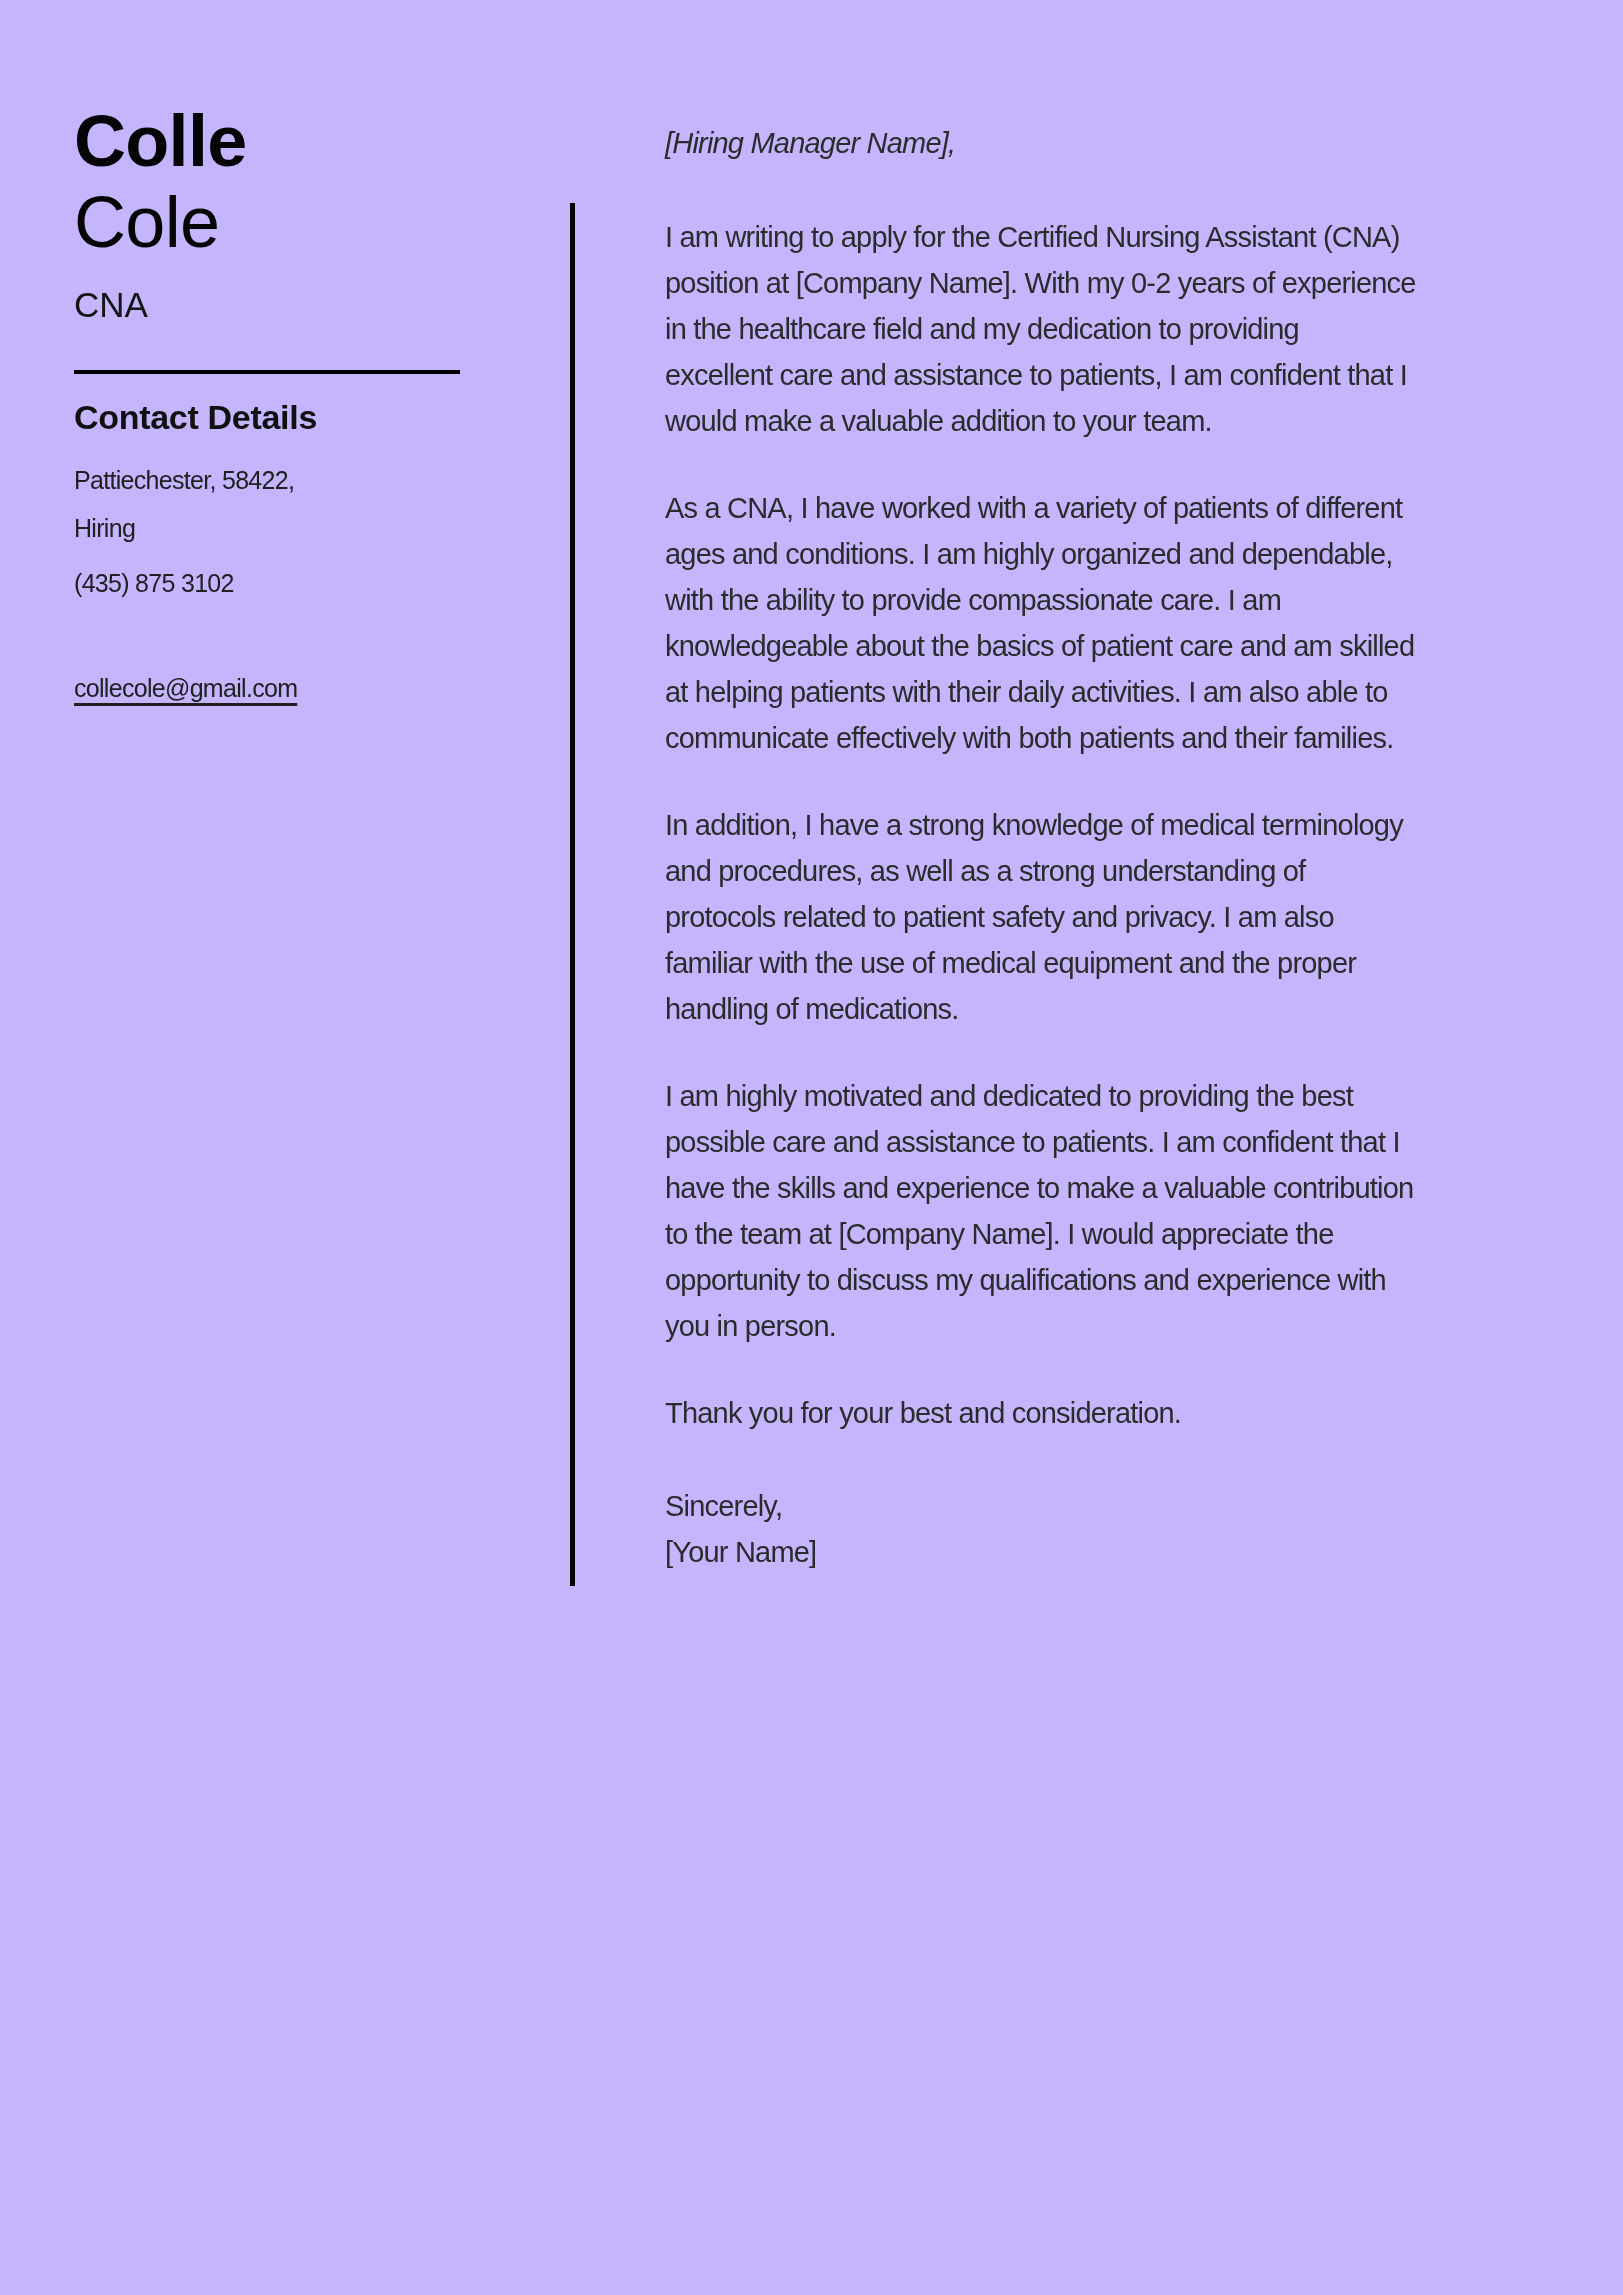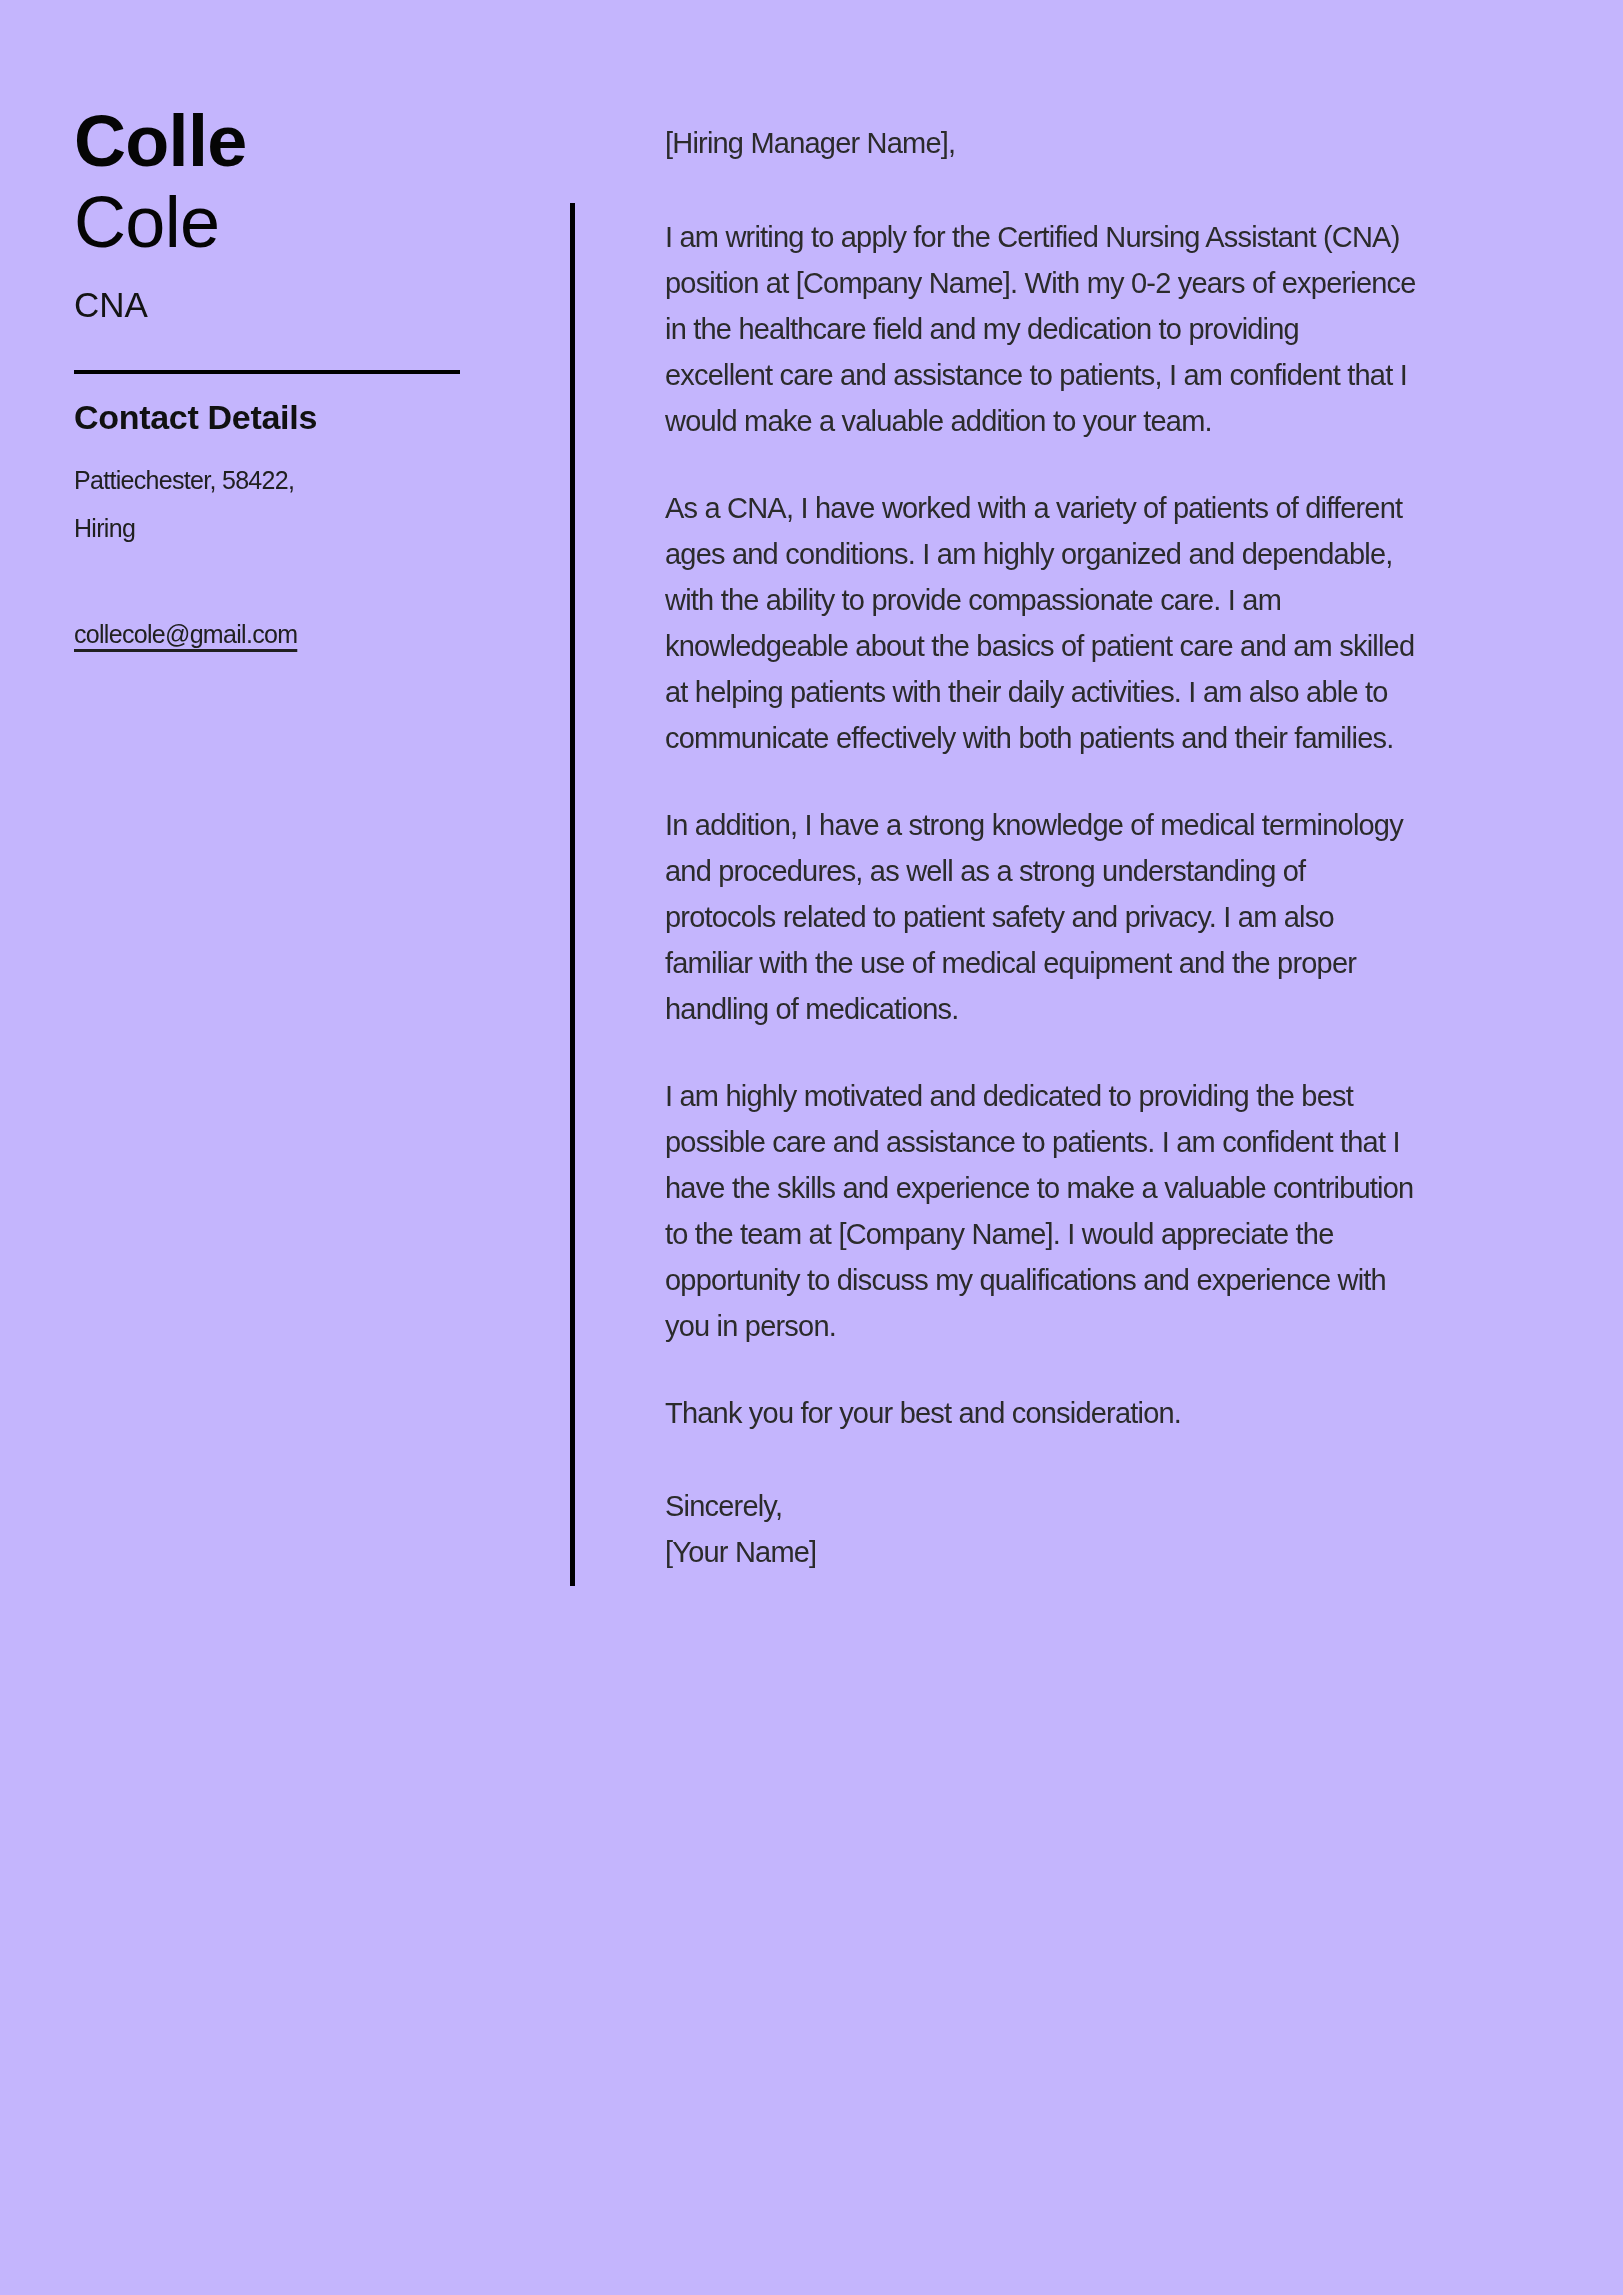--- a/index.html
+++ b/index.html
@@ -89,41 +89,42 @@
     width: 851px;
     font-size: 29px;
     line-height: 46px;
     letter-spacing: -0.8px;
     color: #2b2b2b;
   }
   .letter p {
     margin: 0 0 41px 0;
     white-space: pre-line;
   }
-  .letter .greeting { margin-bottom: 48px; }
+  .letter .greeting { margin-bottom: 48px; font-style: italic; }
   .letter .thanks   { margin-bottom: 47px; }
   .closing-block div { white-space: pre-line; }
 </style>
 </head>
 <body>
 
 <div class="page">
 
   <aside class="sidebar">
     <div class="name">
       <div class="name-first">Colle</div>
       <div class="name-last">Cole</div>
     </div>
     <div class="job-title">CNA</div>
 
     <div class="section-rule"></div>
 
     <div class="contact-heading">Contact Details</div>
     <div class="contact-item contact-address">Pattiechester, 58422,
 Hiring</div>
+    <div class="contact-item contact-phone">(435) 875 3102</div>
     <div class="contact-item contact-email-wrap">
       <a href="#" class="contact-email">collecole@gmail.com</a>
     </div>
   </aside>
 
   <div class="divider"></div>
 
   <main class="letter">
     <p class="greeting">[Hiring Manager Name],</p>
     <p>I am writing to apply for the Certified Nursing Assistant (CNA)

